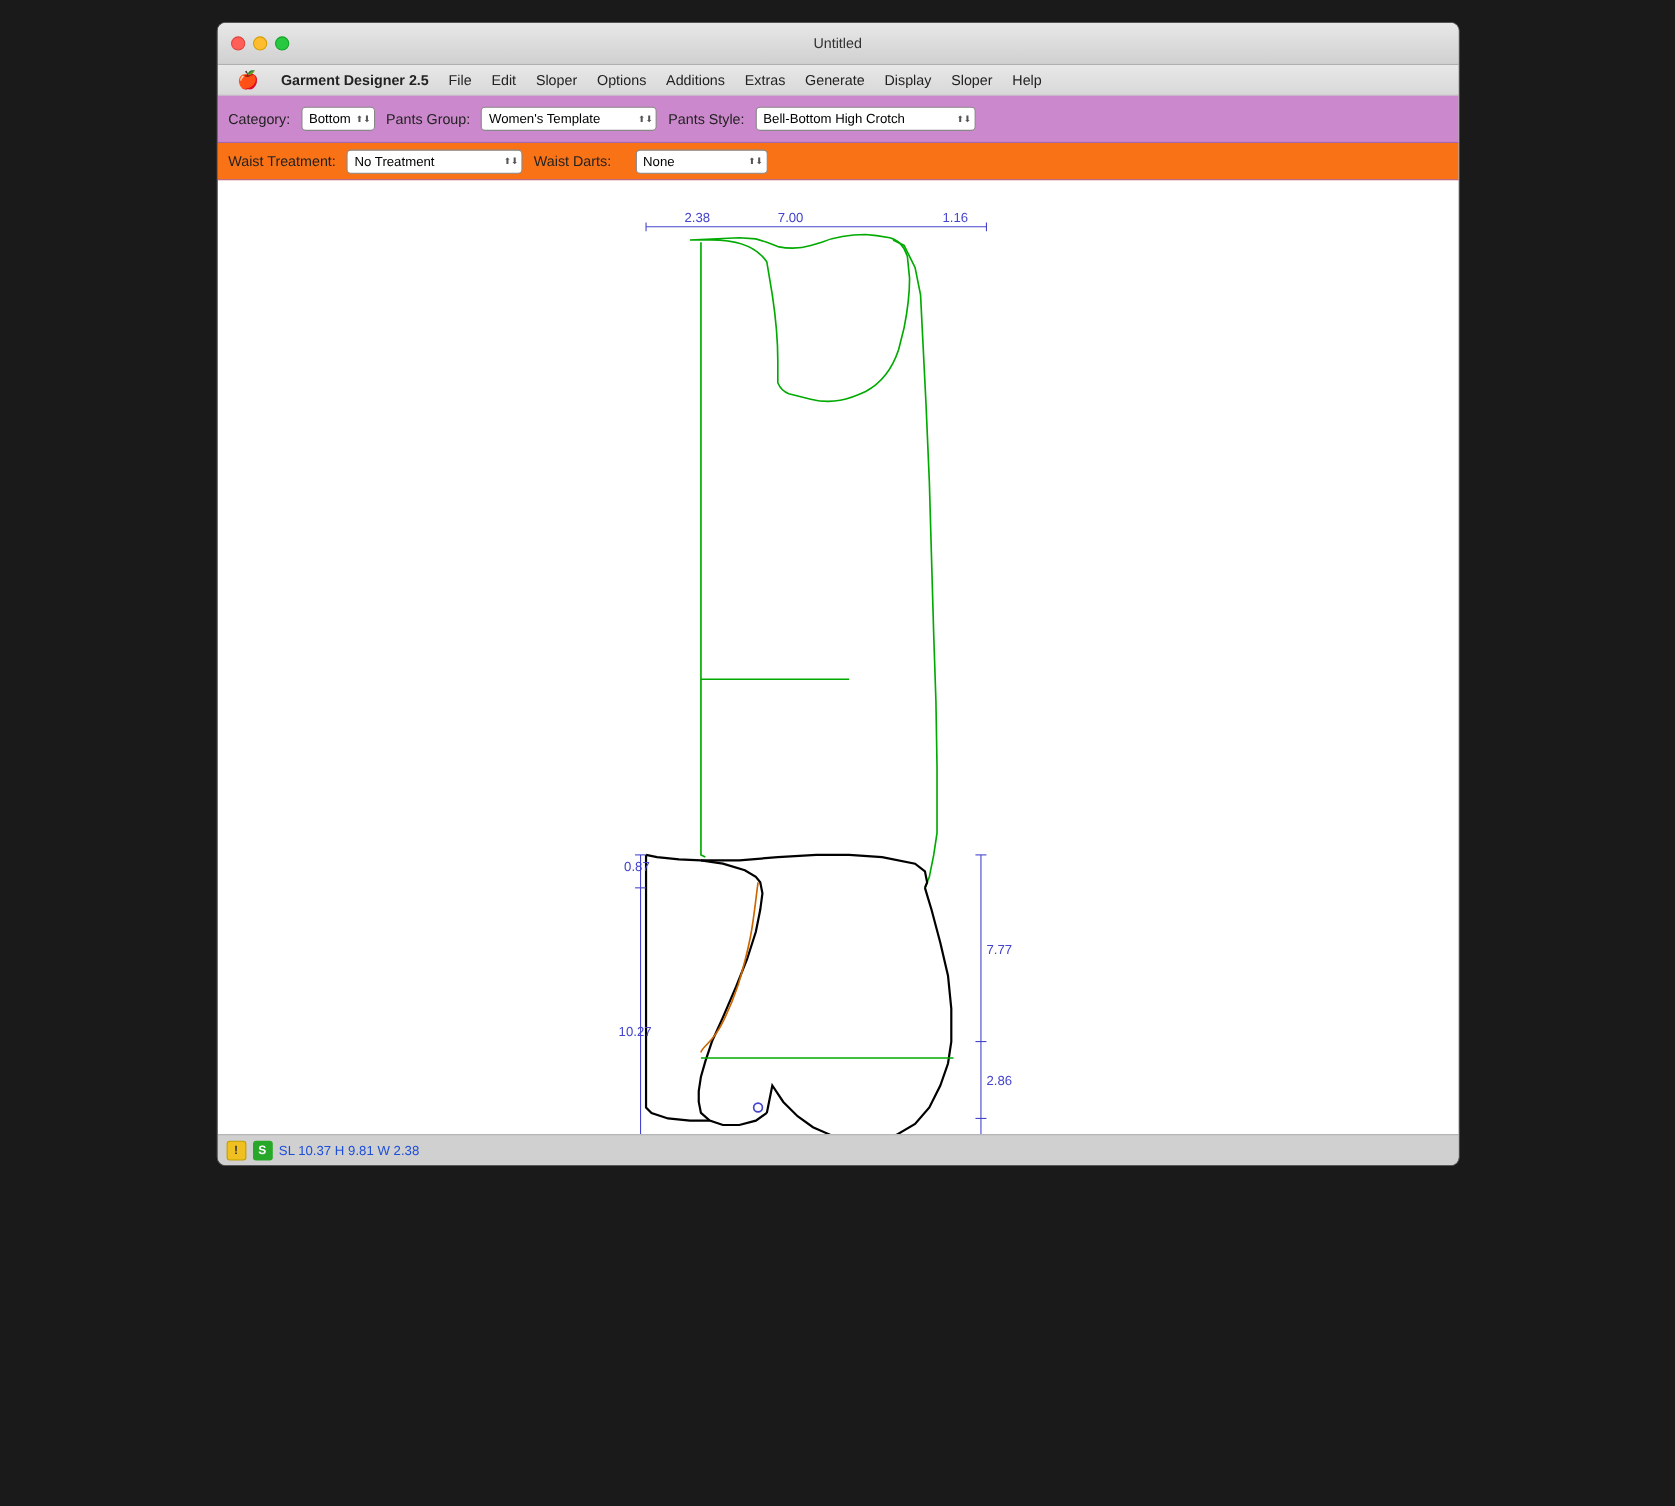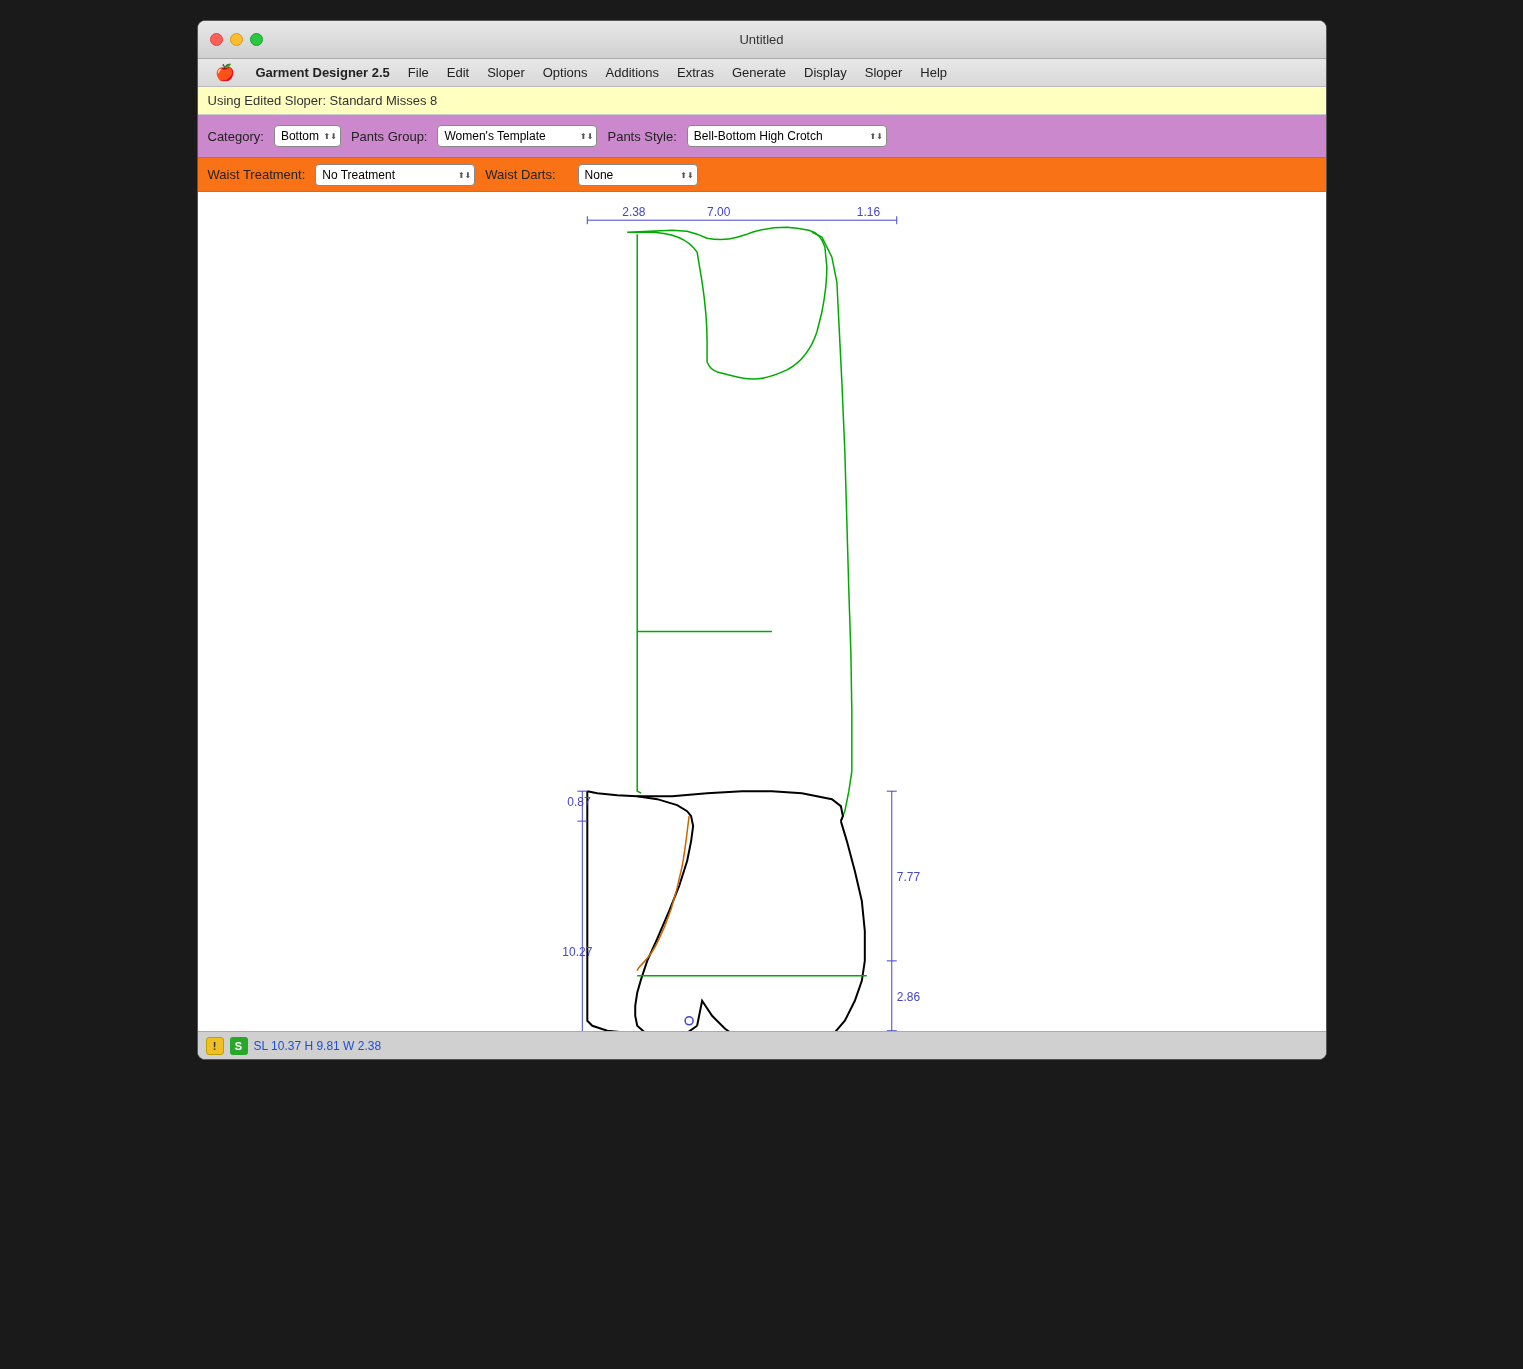--- a/index.html
+++ b/index.html
@@ -189,23 +189,20 @@
     <span class="menu-item">Sloper</span>
     <span class="menu-item">Options</span>
     <span class="menu-item">Additions</span>
     <span class="menu-item">Extras</span>
     <span class="menu-item">Generate</span>
     <span class="menu-item">Display</span>
     <span class="menu-item">Sloper</span>
     <span class="menu-item">Help</span>
   </div>
 
-  <div class="sloper-bar">
-    <span class="sloper-text">Using Edited Sloper:  Standard Misses 8</span>
-  </div>
 
   <div class="controls-row">
     <span class="ctrl-label">Category:</span>
     <div class="select-wrapper">
       <select>
         <option>Bottom</option>
       </select>
     </div>
     <span class="ctrl-label">Pants Group:</span>
     <div class="select-wrapper">

